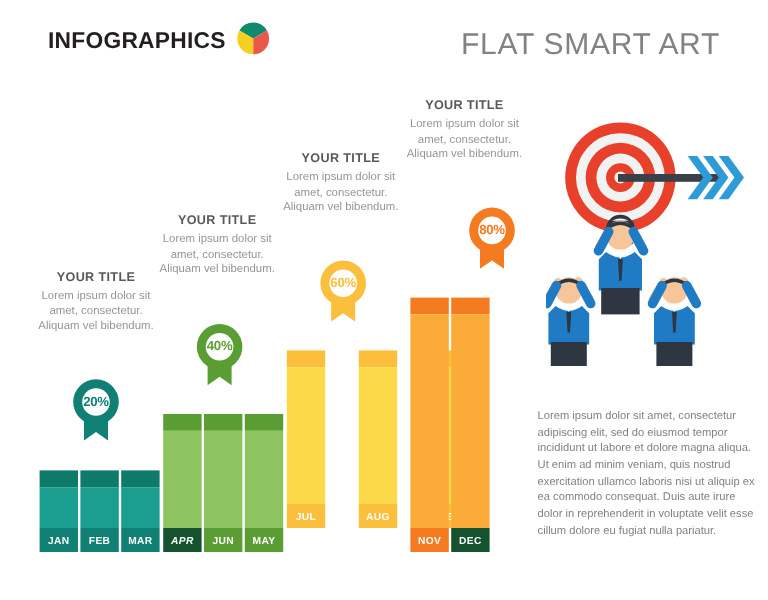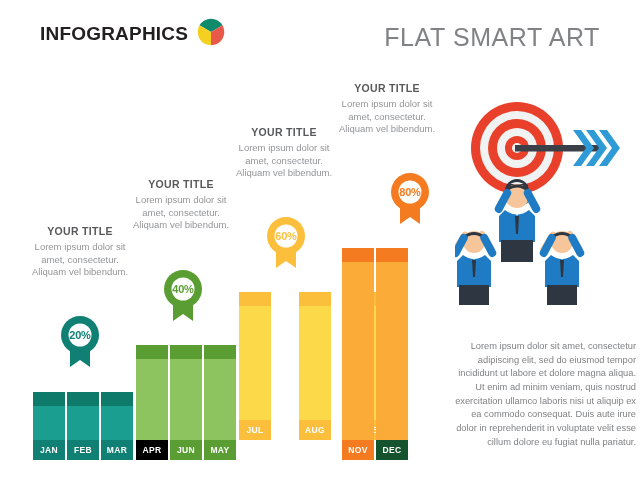--- a/index.html
+++ b/index.html
@@ -131,21 +131,20 @@
     height: 215px;
   }
   .body-copy {
     position: absolute;
     left: 448px;
     top: 340px;
     width: 188px;
     font-size: 9.3px;
     line-height: 1.47;
     color: #808285;
-    text-align: right;
   }
 </style>
 </head>
 <body>
 
 <div class="stage">
 
   <div class="logo-block">
     <div class="logo-text">
       <span class="logo-line2">INFOGRAPHICS</span>
@@ -232,21 +231,21 @@
       <div class="bar-cap" style="background:#0e7a6a;"></div>
       <div class="bar-body" style="background:#1a9e8f;"></div>
       <div class="bar-foot" style="background:#0f8073;">MAR</div>
     </div>
   </div>
 
   <div class="bar-group" style="left:136px; top:345px; height:115px;">
     <div class="bar">
       <div class="bar-cap" style="background:#5a9e33;"></div>
       <div class="bar-body" style="background:#8ec45f;"></div>
-      <div class="bar-foot" style="background:#000000;">APR</div>
+      <div class="bar-foot" style="background:#14532d;font-style:italic;">APR</div>
     </div>
     <div class="bar">
       <div class="bar-cap" style="background:#5a9e33;"></div>
       <div class="bar-body" style="background:#8ec45f;"></div>
       <div class="bar-foot" style="background:#5a9e33;">JUN</div>
     </div>
     <div class="bar">
       <div class="bar-cap" style="background:#5a9e33;"></div>
       <div class="bar-body" style="background:#8ec45f;"></div>
       <div class="bar-foot" style="background:#5a9e33;">MAY</div>

